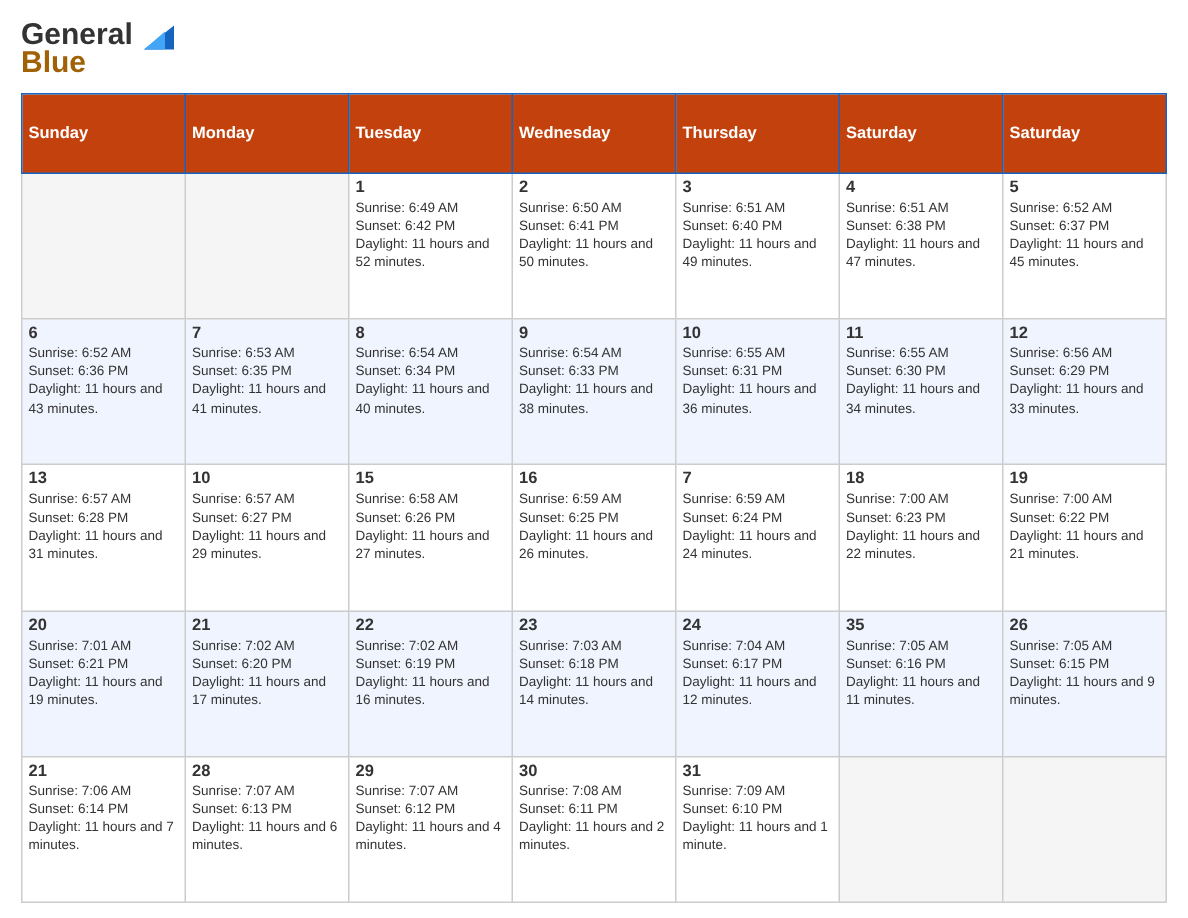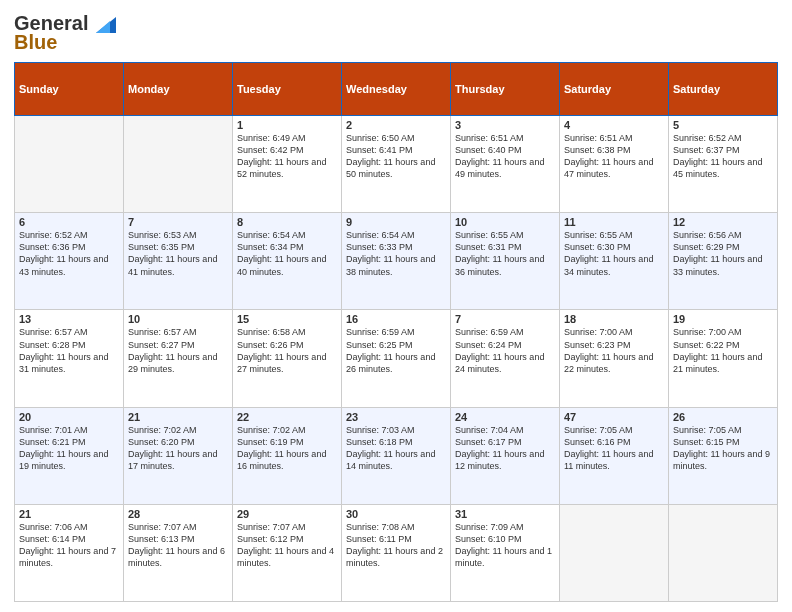--- a/index.html
+++ b/index.html
@@ -223,21 +223,21 @@
           </td>
           <td>
             <span class="day-num">23</span>
             <div class="day-info">Sunrise: 7:03 AM<br>Sunset: 6:18 PM<br>Daylight: 11 hours and 14 minutes.</div>
           </td>
           <td>
             <span class="day-num">24</span>
             <div class="day-info">Sunrise: 7:04 AM<br>Sunset: 6:17 PM<br>Daylight: 11 hours and 12 minutes.</div>
           </td>
           <td>
-            <span class="day-num">47</span>
+            <span class="day-num">35</span>
             <div class="day-info">Sunrise: 7:05 AM<br>Sunset: 6:16 PM<br>Daylight: 11 hours and 11 minutes.</div>
           </td>
           <td>
             <span class="day-num">26</span>
             <div class="day-info">Sunrise: 7:05 AM<br>Sunset: 6:15 PM<br>Daylight: 11 hours and 9 minutes.</div>
           </td>
         </tr>
         <tr>
           <td>
             <span class="day-num">21</span>

